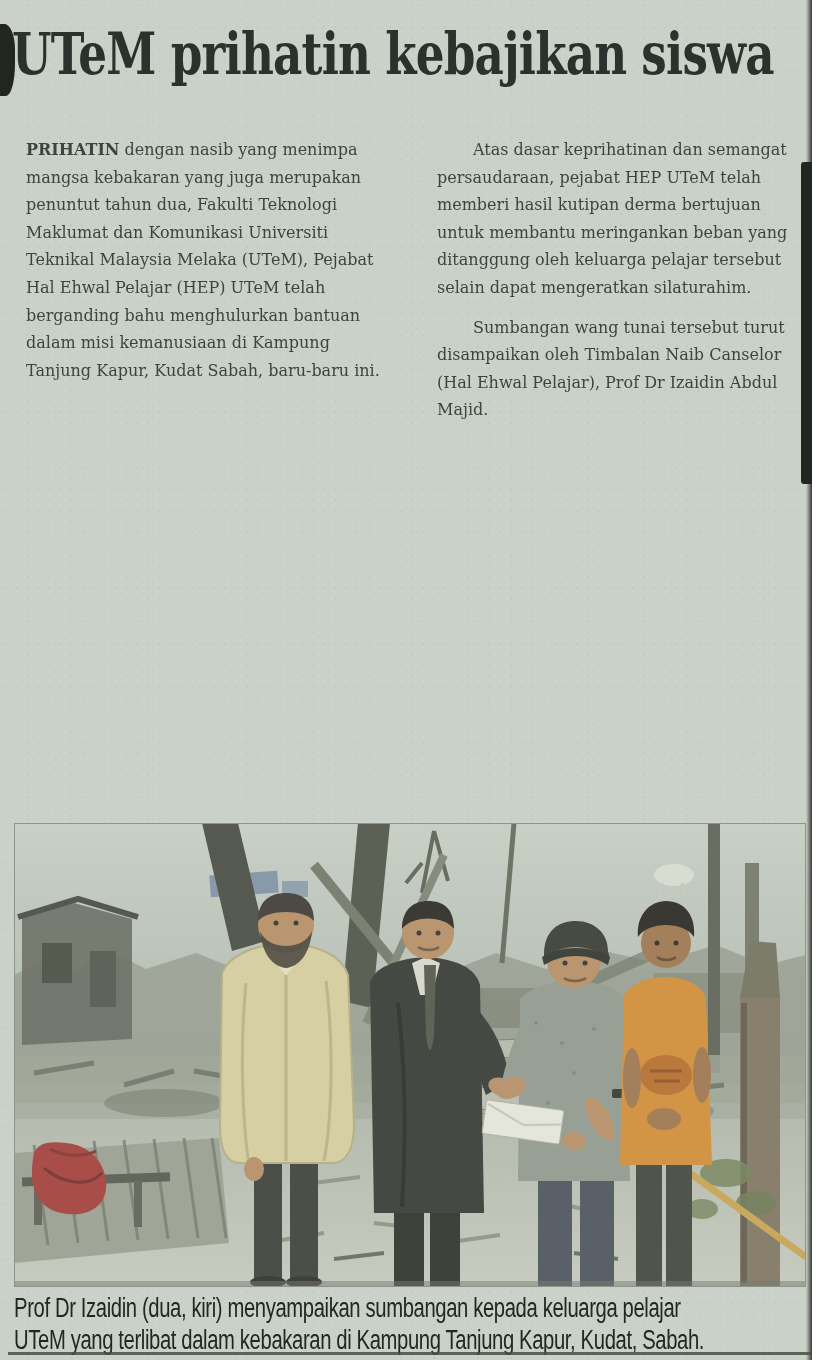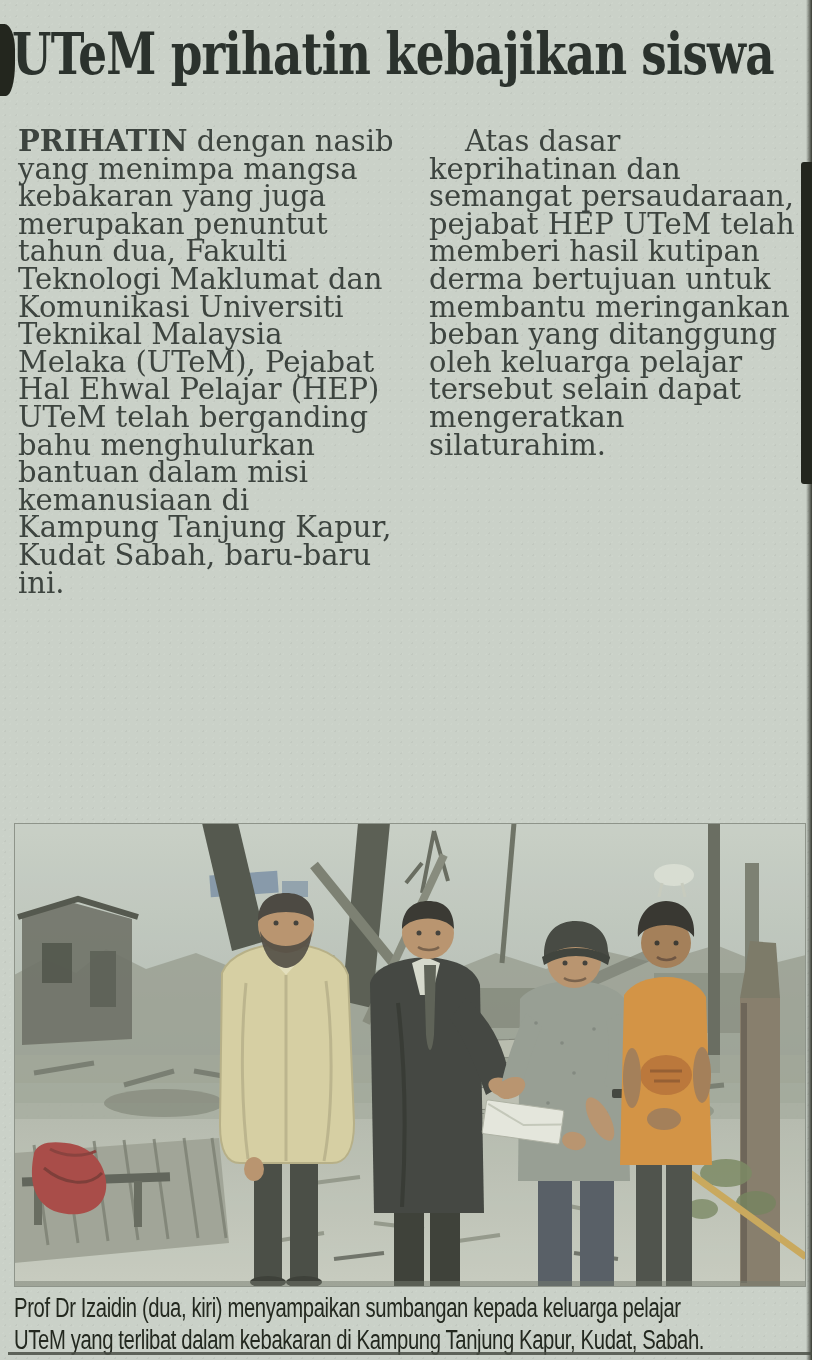--- a/index.html
+++ b/index.html
@@ -30,21 +30,21 @@
     font:bold 58px/1.05 "DejaVu Serif", serif;
     letter-spacing:-1px; color:var(--ink-headline);
     white-space:nowrap; transform:scaleX(0.78); transform-origin:left top;
   }
   .columns{
     position:absolute; left:14px; top:124px; width:796px;
     display:flex; gap:26px;
   }
   .col{ width:385px; }
   .para{
-    margin:4px; font-size:29px; line-height:27.6px;
+    margin:12px; font-size:16px; line-height:27.6px;
     color:var(--ink-body); text-align:left;
   }
   .para.indent{ text-indent:36px; }
   .lead{ font-weight:bold; }
   .photo{
     position:absolute; left:14px; top:823px; width:792px; height:464px;
     display:block;
   }
   .caption{
     position:absolute; left:14px; top:1292px; width:800px;
@@ -78,20 +78,21 @@
   <div class="edge-right-dark"></div>
 
   <h1 class="headline">UTeM prihatin kebajikan siswa</h1>
 
   <div class="columns">
     <div class="col">
       <p class="para"><span class="lead">PRIHATIN</span><span> dengan nasib yang menimpa mangsa kebakaran yang juga merupakan penuntut tahun dua, Fakulti Teknologi Maklumat dan Komunikasi Universiti Teknikal Malaysia Melaka (UTeM), Pejabat Hal Ehwal Pelajar (HEP) UTeM telah berganding bahu menghulurkan bantuan dalam misi kemanusiaan di Kampung Tanjung Kapur, Kudat Sabah, baru-baru ini.</span></p>
     </div>
     <div class="col">
       <p class="para indent">Atas dasar keprihatinan dan semangat persaudaraan, pejabat HEP UTeM telah memberi hasil kutipan derma bertujuan untuk membantu meringankan beban yang ditanggung oleh keluarga pelajar tersebut selain dapat mengeratkan silaturahim.</p>
+      <p class="para indent">Sumbangan wang tunai tersebut turut disampaikan oleh Timbalan Naib Canselor (Hal Ehwal Pelajar), Prof Dr Izaidin Abdul Majid.</p>
     </div>
   </div>
 
   <svg class="photo" viewBox="0 0 792 464" preserveAspectRatio="none" aria-hidden="true">
     <defs>
       <linearGradient id="skyGrad" x1="0" y1="0" x2="0" y2="1">
         <stop offset="0" class="f-sky-top"></stop>
           <stop offset="1" class="f-sky-bot"></stop>
       </linearGradient>
       <linearGradient id="groundGrad" x1="0" y1="0" x2="0" y2="1">

